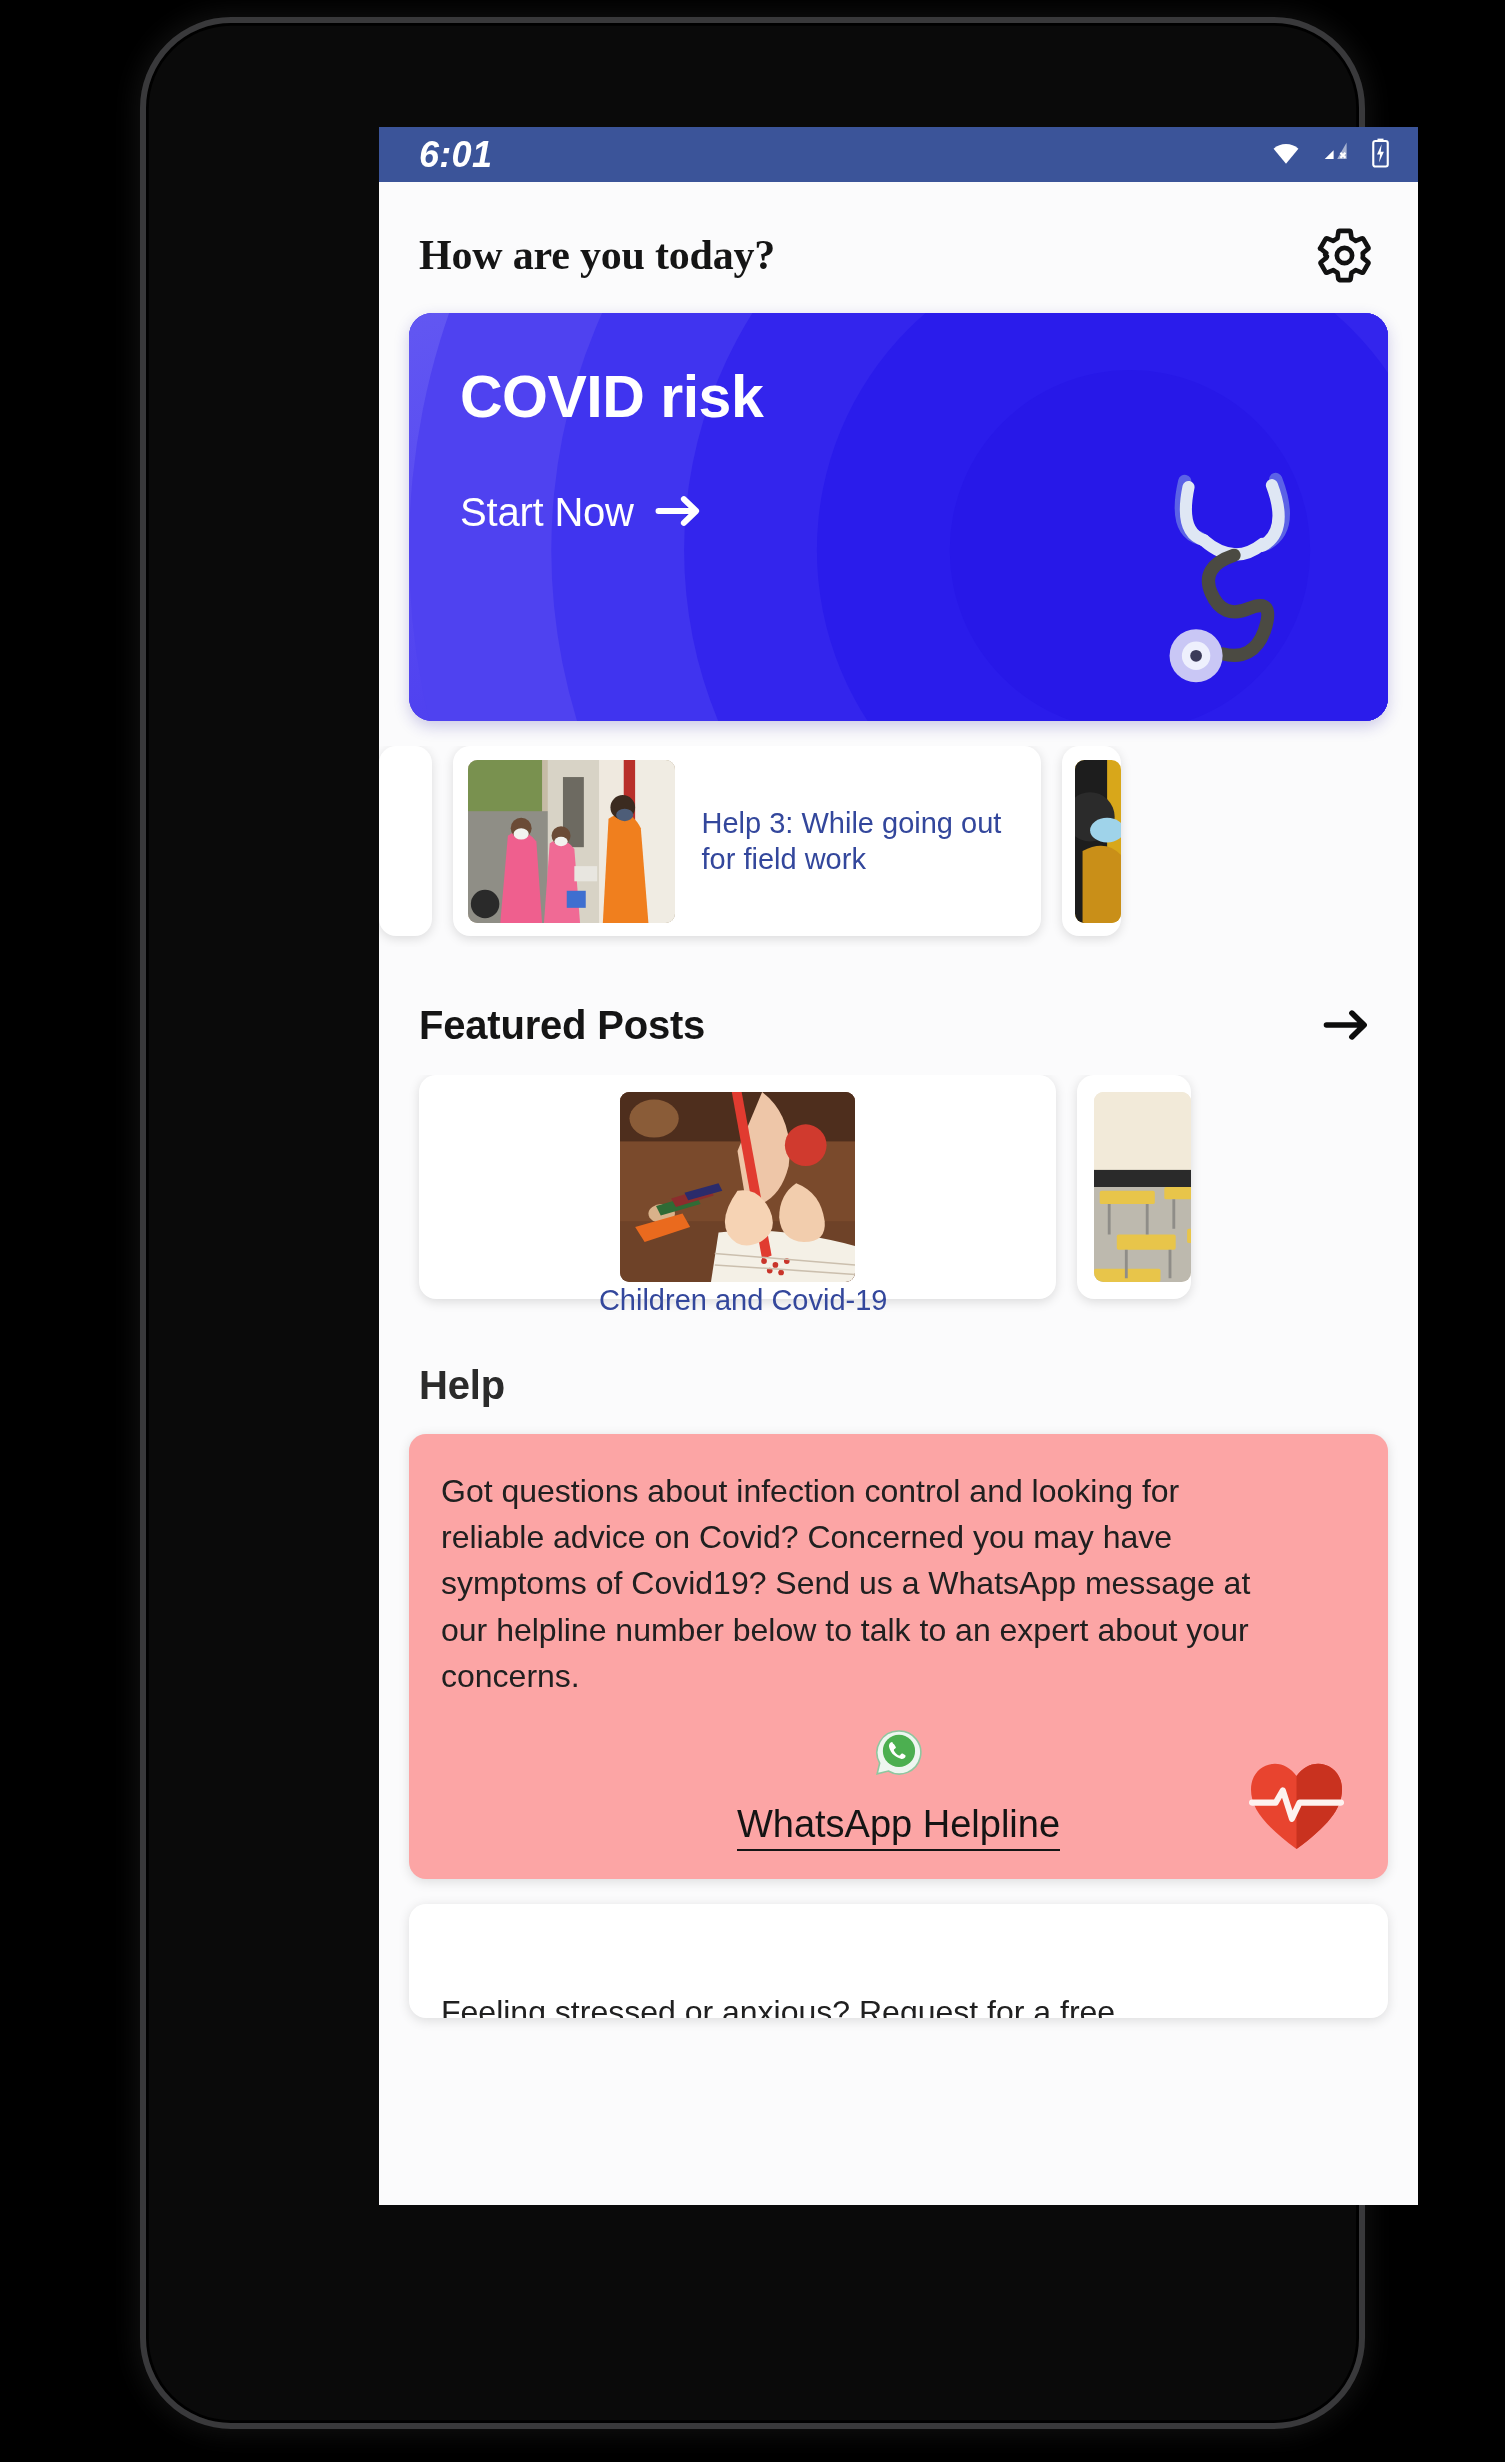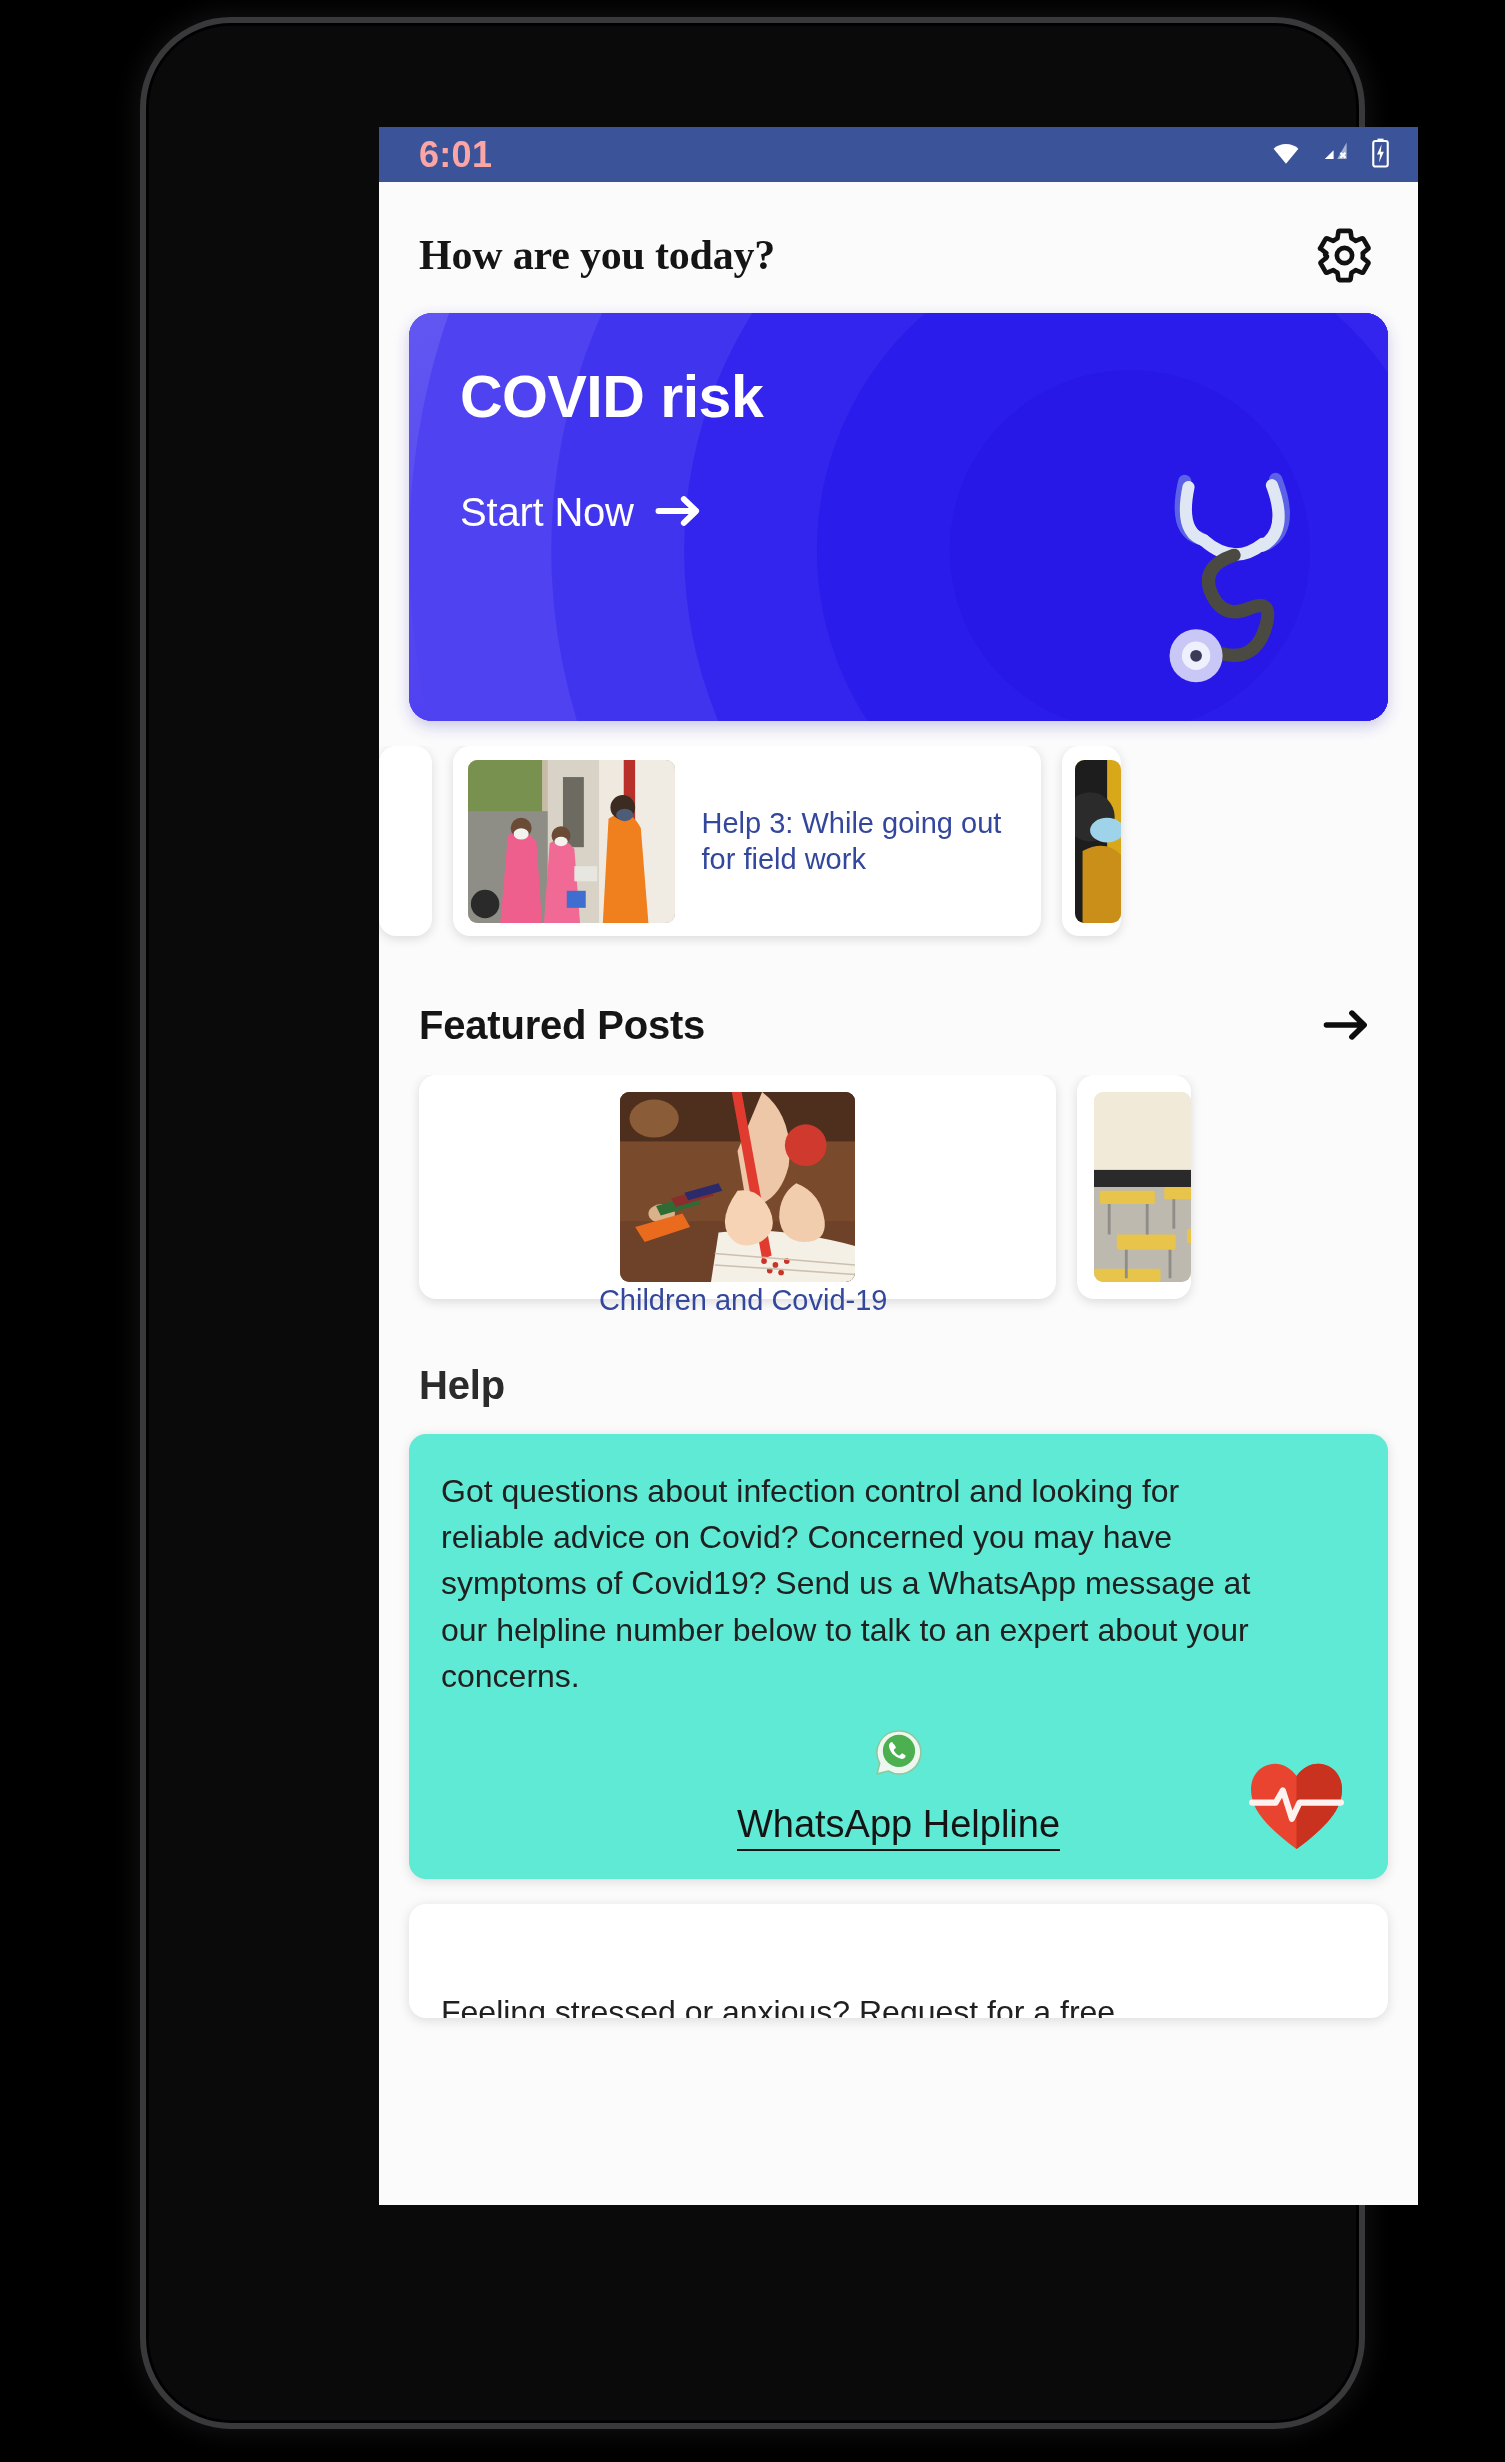--- a/index.html
+++ b/index.html
@@ -31,24 +31,25 @@
   
   #status-bar {
     height: 55px;
     background: #3b5499;
     display: flex;
     align-items: center;
     justify-content: space-between;
     padding: 0 26.5px 0 40px;
   }
   #status-time {
-    color: #fca5a5;
+    color: #ffffff;
     font-size: 36px;
     font-weight: bold;
     letter-spacing: 0.3px;
+    font-style: italic;
   }
   #status-icons { display: flex; align-items: center; gap: 14.2px; }
   .sb-ico { display: block; }
 
   
   #app-body {
     height: 2023px;
     background: #fbfbfc;
     position: relative;
     overflow: hidden;
@@ -183,21 +184,21 @@
     padding: 0 17px 0 28.4px;
     line-height: 1.25;
   }
   .featured-edge { width: 114px; height: 224px; overflow:hidden; padding: 17px 0 17px 17px; }
   .featured-edge-thumb { width: 171px; height: 190px; border-radius: 9.5px; overflow:hidden; position:relative; }
 
   
   #help-header { padding: 0 40px; margin-top: 51px; }
   #help-card {
     margin: 26.5px 30px 0 30px;
-    background: #5eead4;
+    background: #fca5a5;
     border-radius: 17px;
     box-shadow: 0 2.8px 11.4px rgba(0,0,0,.12);
     padding: 34px 32px 28.4px 32px;
     position: relative;
     min-height: 292px;
   }
   #help-paragraph {
     font-size: 32px;
     line-height: 1.44;
     color: #202020;

